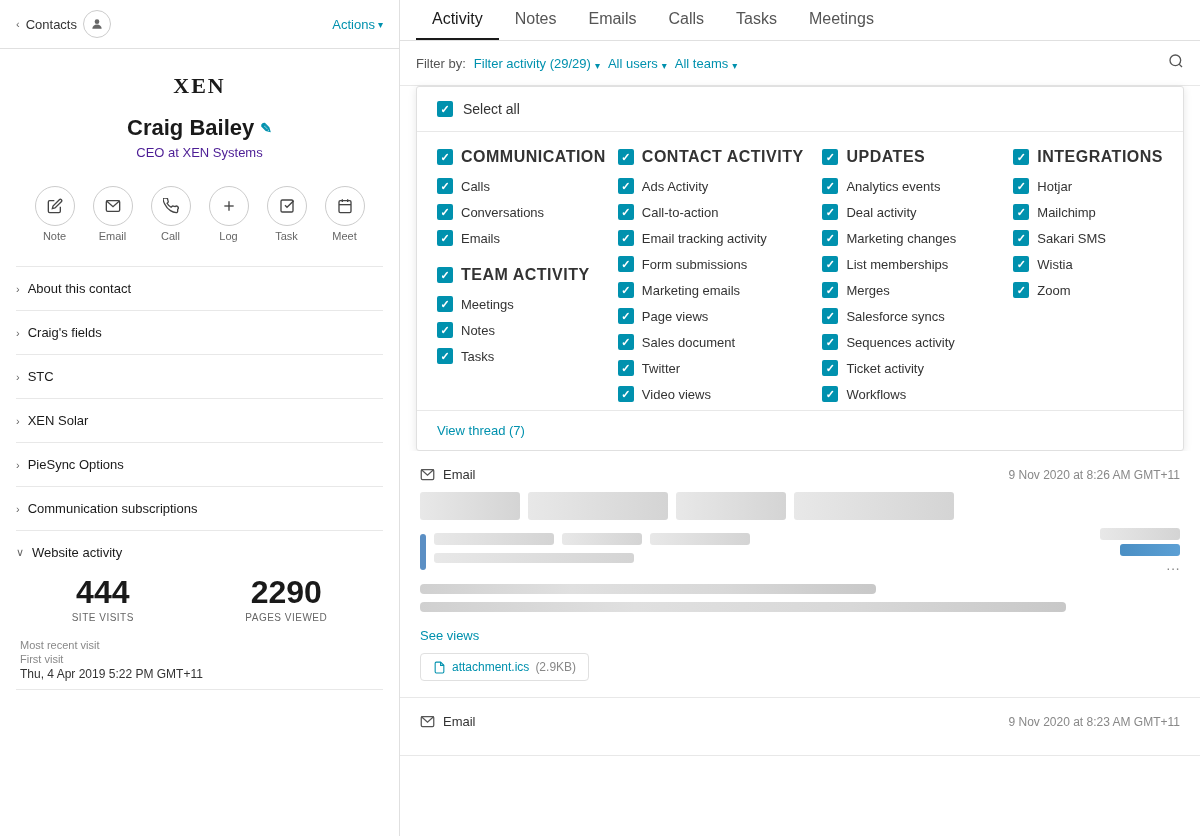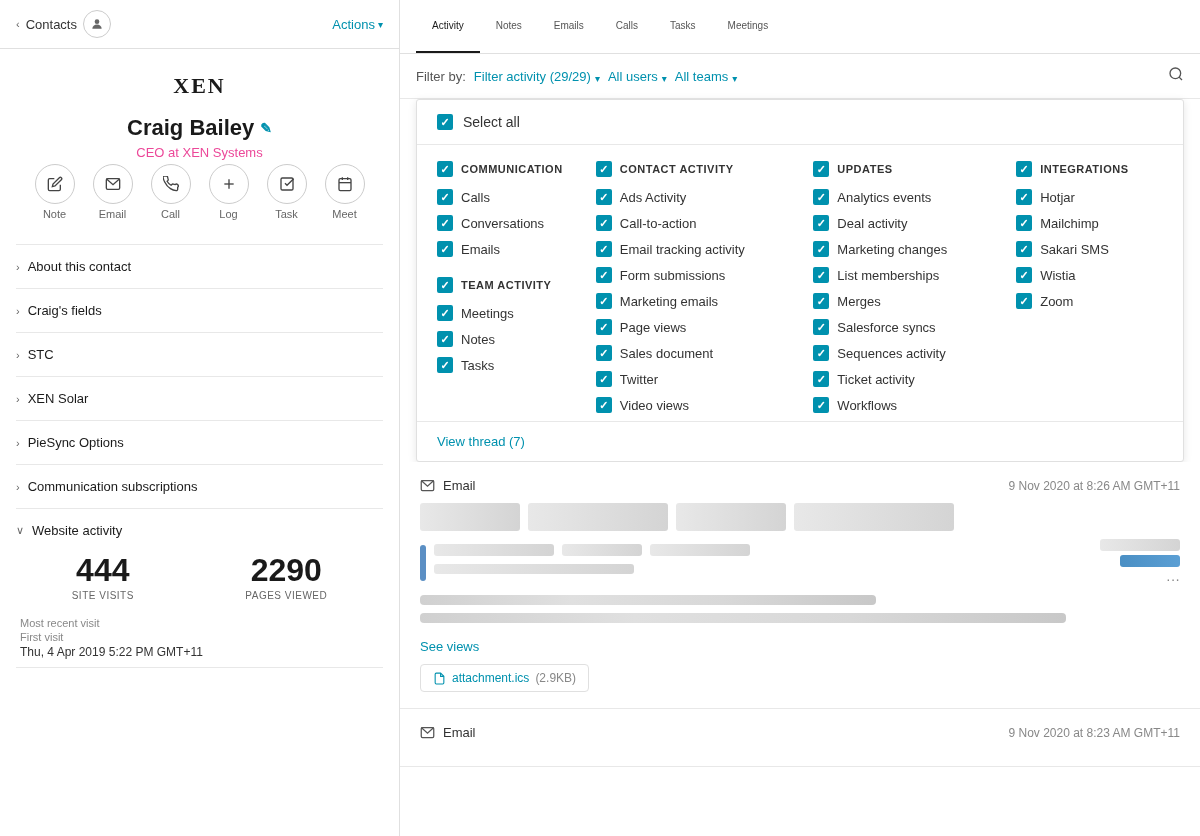--- a/index.html
+++ b/index.html
@@ -11,21 +11,21 @@
     .contacts-back { display: flex; align-items: center; gap: 6px; font-size: 13px; color: #333; cursor: pointer; }
     .contacts-back-icon { font-size: 11px; color: #666; }
     .avatar-icon { width: 28px; height: 28px; border: 1px solid #ccc; border-radius: 50%; display: flex; align-items: center; justify-content: center; font-size: 11px; color: #666; }
     .actions-btn { color: #0091ae; font-size: 13px; cursor: pointer; display: flex; align-items: center; gap: 3px; }
     .actions-btn .caret { font-size: 10px; }
 
     .left-body { padding: 24px 16px 16px; display: flex; flex-direction: column; align-items: center; }
     .company-logo { font-size: 22px; font-weight: 700; letter-spacing: 2px; color: #1a1a1a; margin-bottom: 16px; font-family: Georgia, serif; }
     .contact-name { font-size: 22px; font-weight: 600; color: #1a1a1a; display: flex; align-items: center; gap: 6px; }
     .edit-icon { color: #0091ae; font-size: 14px; cursor: pointer; }
-    .contact-title { font-size: 13px; color: #ec4899; margin-top: 4px; margin-bottom: 4px; }
+    .contact-title { font-size: 13px; color: #4c1d95; margin-top: 4px; margin-bottom: 26px; }
     .action-icons { display: flex; gap: 18px; margin-bottom: 24px; }
     .action-btn { display: flex; flex-direction: column; align-items: center; gap: 4px; cursor: pointer; }
     .action-btn .icon-circle { width: 40px; height: 40px; border: 1px solid #ccc; border-radius: 50%; display: flex; align-items: center; justify-content: center; font-size: 16px; color: #444; }
     .action-btn .icon-label { font-size: 11px; color: #666; }
 
     .section-list { width: 100%; border-top: 1px solid #e8e8e8; }
     .section-item { border-bottom: 1px solid #e8e8e8; padding: 14px 0; display: flex; align-items: center; gap: 8px; cursor: pointer; }
     .section-item .chevron { font-size: 11px; color: #666; }
     .section-item .label { font-size: 13px; color: #1a1a1a; font-weight: 500; }
 
@@ -38,39 +38,39 @@
     .stat-number { font-size: 32px; font-weight: 700; color: #1a1a1a; line-height: 1; }
     .stat-label { font-size: 10px; color: #666; letter-spacing: 0.5px; margin-top: 4px; text-transform: uppercase; }
     .visit-label { font-size: 11px; color: #888; }
     .visit-value { font-size: 12px; color: #333; }
 
     
     .right-panel { flex: 1; background: #fff; display: flex; flex-direction: column; overflow: hidden; }
 
     
     .tabs { display: flex; border-bottom: 1px solid #e0e0e0; padding: 0 16px; background: #fff; }
-    .tab { padding: 20px 16px; font-size: 10px; color: #555; cursor: pointer; border-bottom: 2px solid transparent; }
+    .tab { padding: 10px 16px; font-size: 16px; color: #555; cursor: pointer; border-bottom: 2px solid transparent; }
     .tab.active { color: #1a1a1a; border-bottom: 2px solid #1a1a1a; font-weight: 500; }
 
     
     .filter-bar { display: flex; align-items: center; padding: 12px 16px; border-bottom: 1px solid #e8e8e8; gap: 8px; background: #fff; }
     .filter-label { font-size: 13px; color: #555; }
     .filter-btn { display: flex; align-items: flex-end; gap: 4px; font-size: 13px; color: #0091ae; cursor: pointer; border: none; background: none; padding: 0; }
     .filter-btn .caret { font-size: 10px; }
     .filter-spacer { flex: 1; }
     .search-icon-btn { cursor: pointer; color: #555; font-size: 16px; }
 
     
     .dropdown-panel { background: #fff; border: 1px solid #e0e0e0; margin: 0 16px; border-radius: 3px; box-shadow: 0 2px 8px rgba(0,0,0,0.1); }
     .select-all-row { padding: 14px 20px; border-bottom: 1px solid #e8e8e8; display: flex; align-items: center; gap: 10px; }
     .checkbox-teal { width: 16px; height: 16px; border: 2px solid #0091ae; background: #0091ae; display: inline-flex; align-items: center; justify-content: center; border-radius: 2px; flex-shrink: 0; }
     .checkbox-teal::after { content: '✓'; color: #fff; font-size: 11px; font-weight: 700; }
     .select-all-text { font-size: 14px; color: #333; }
     .category-header { display: flex; align-items: center; gap: 8px; margin-bottom: 12px; }
-    .category-title { font-size: 11px; font-weight: 700; color: #333; letter-spacing: 0.5px; text-transform: uppercase; }
+    .category-title { font-size: 16px; font-weight: 700; color: #333; letter-spacing: 0.5px; text-transform: uppercase; }
     .category-items { display: flex; flex-direction: column; gap: 10px; }
     .category-item { display: flex; align-items: center; gap: 8px; }
     .category-item-label { font-size: 13px; color: #333; }
 
     .view-thread { padding: 12px 20px; border-top: 1px solid #e8e8e8; }
     .view-thread a { color: #0091ae; font-size: 13px; text-decoration: none; cursor: pointer; }
 
     
     .activity-feed { flex: 1; overflow-y: auto; padding: 0; }
     .activity-item { border-bottom: 1px solid #e8e8e8; padding: 16px 20px; background: #fff; }

